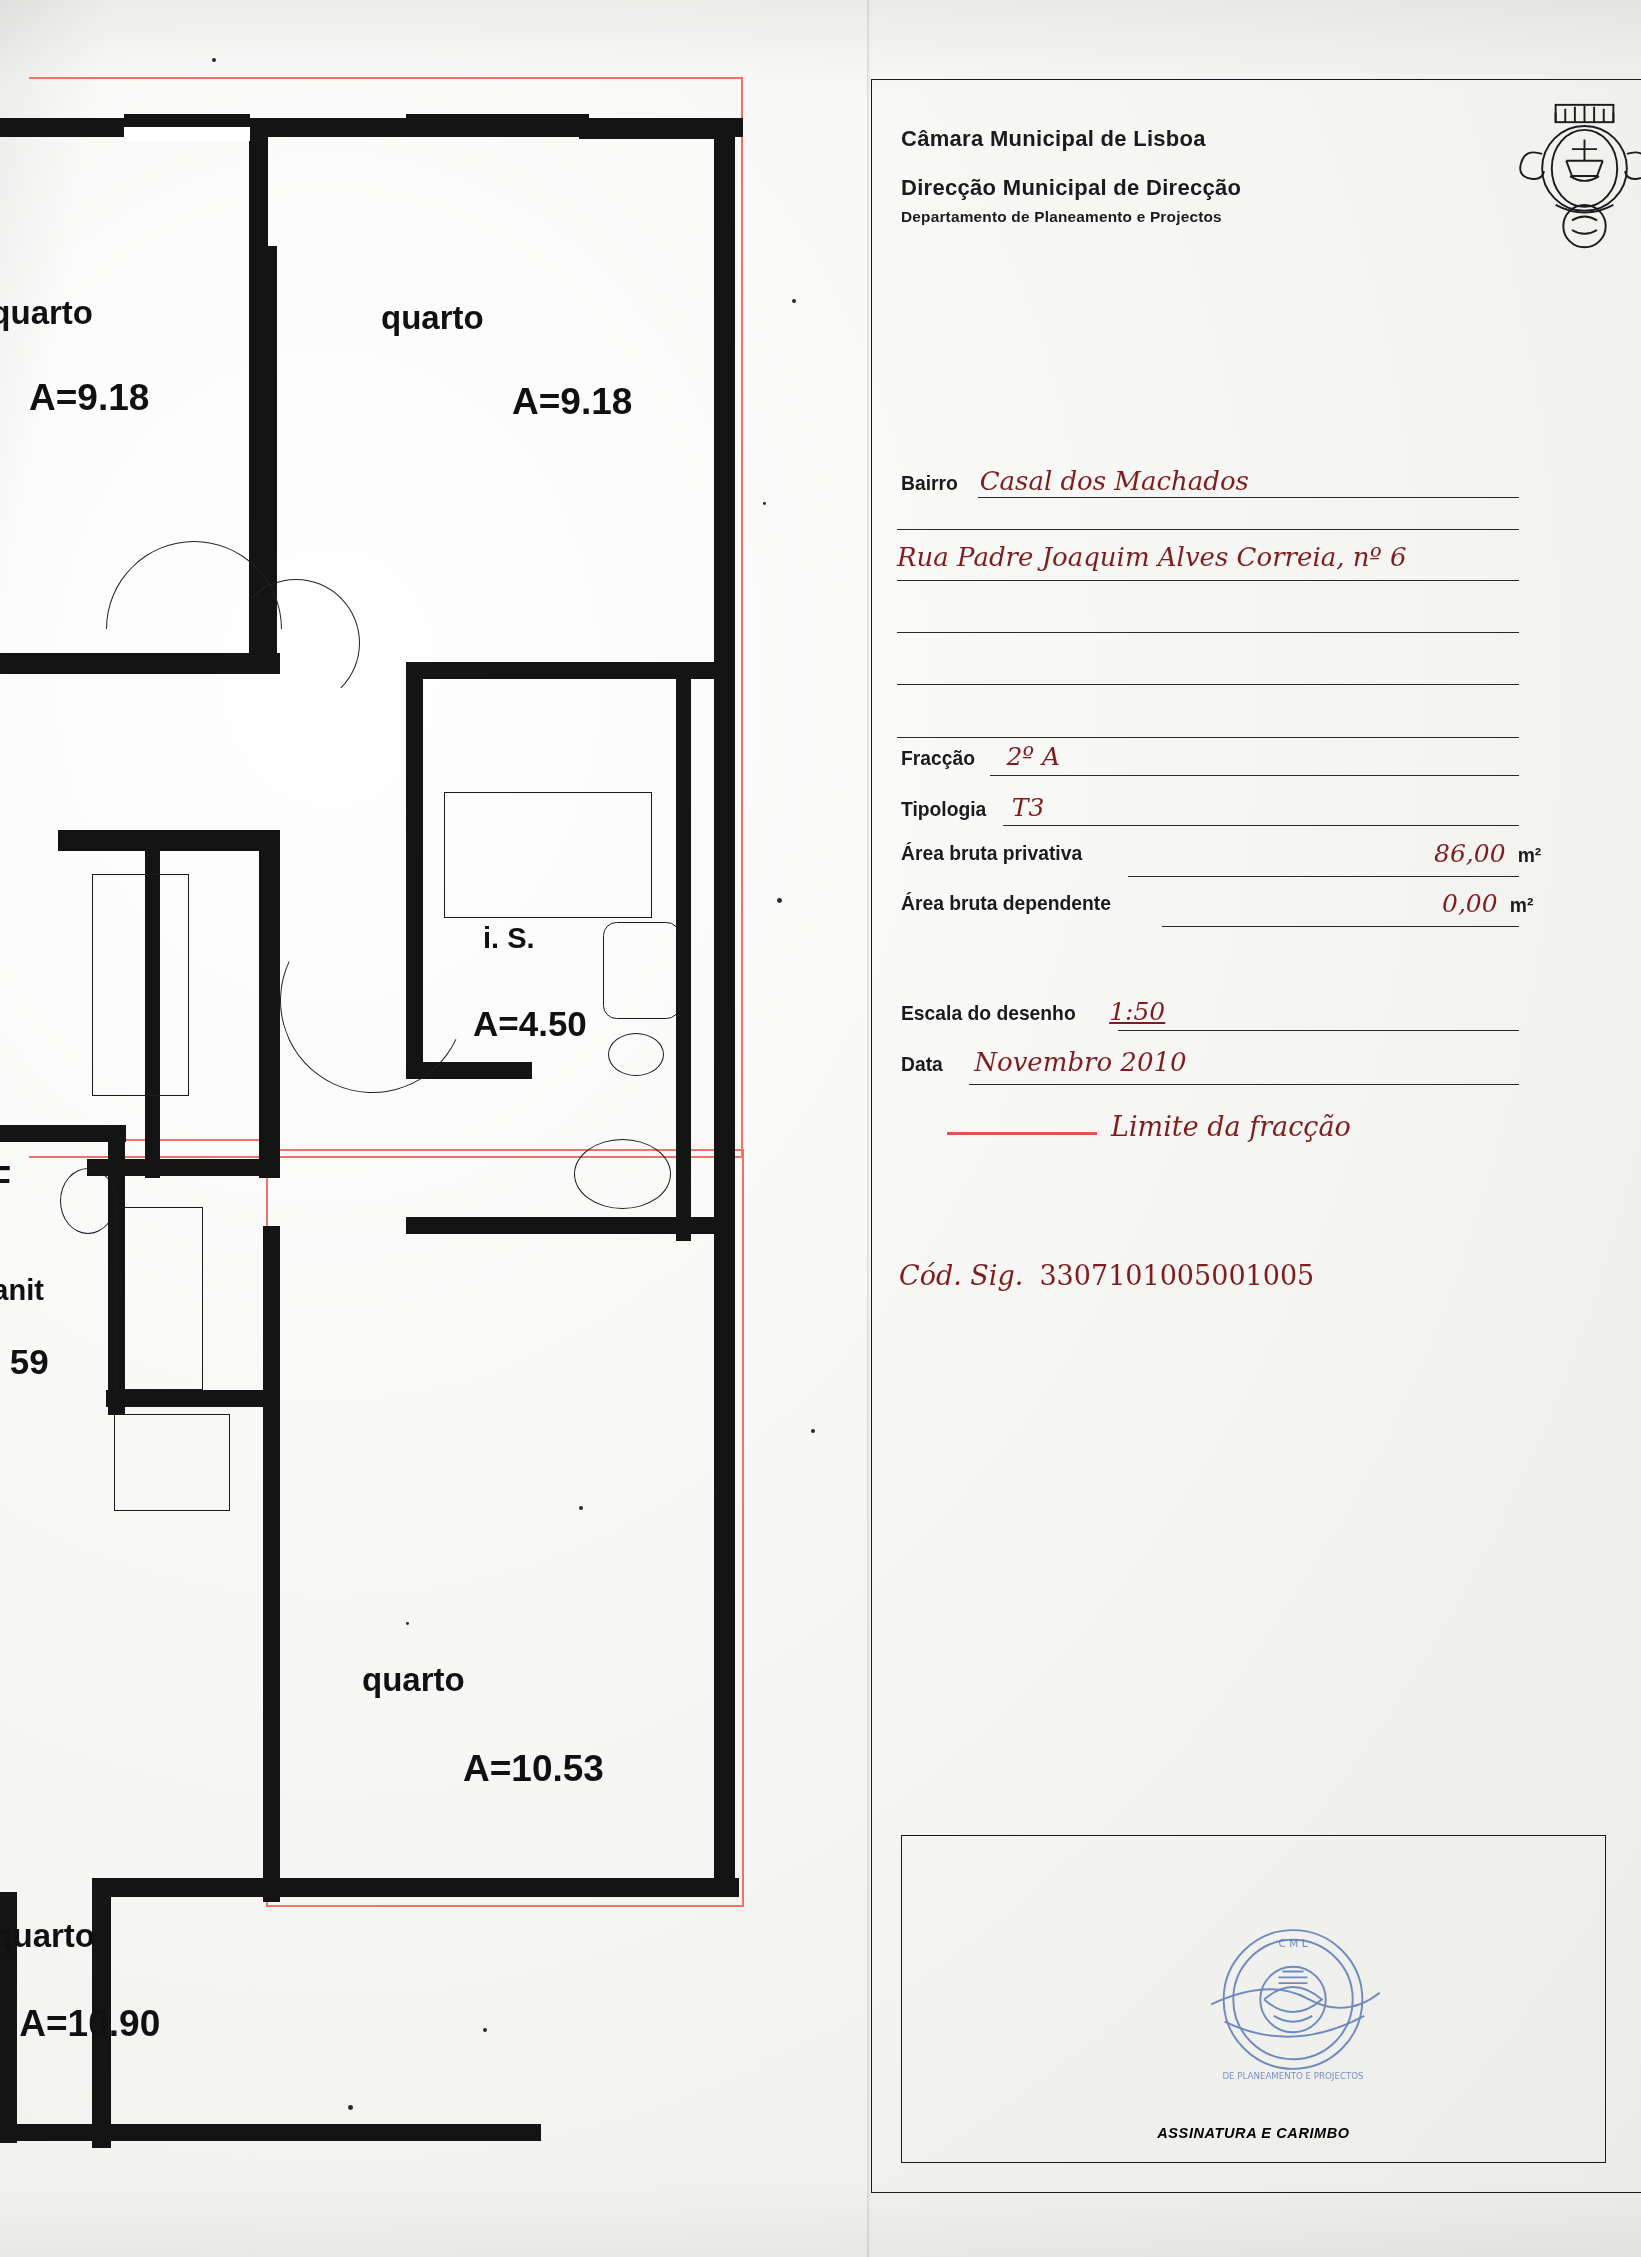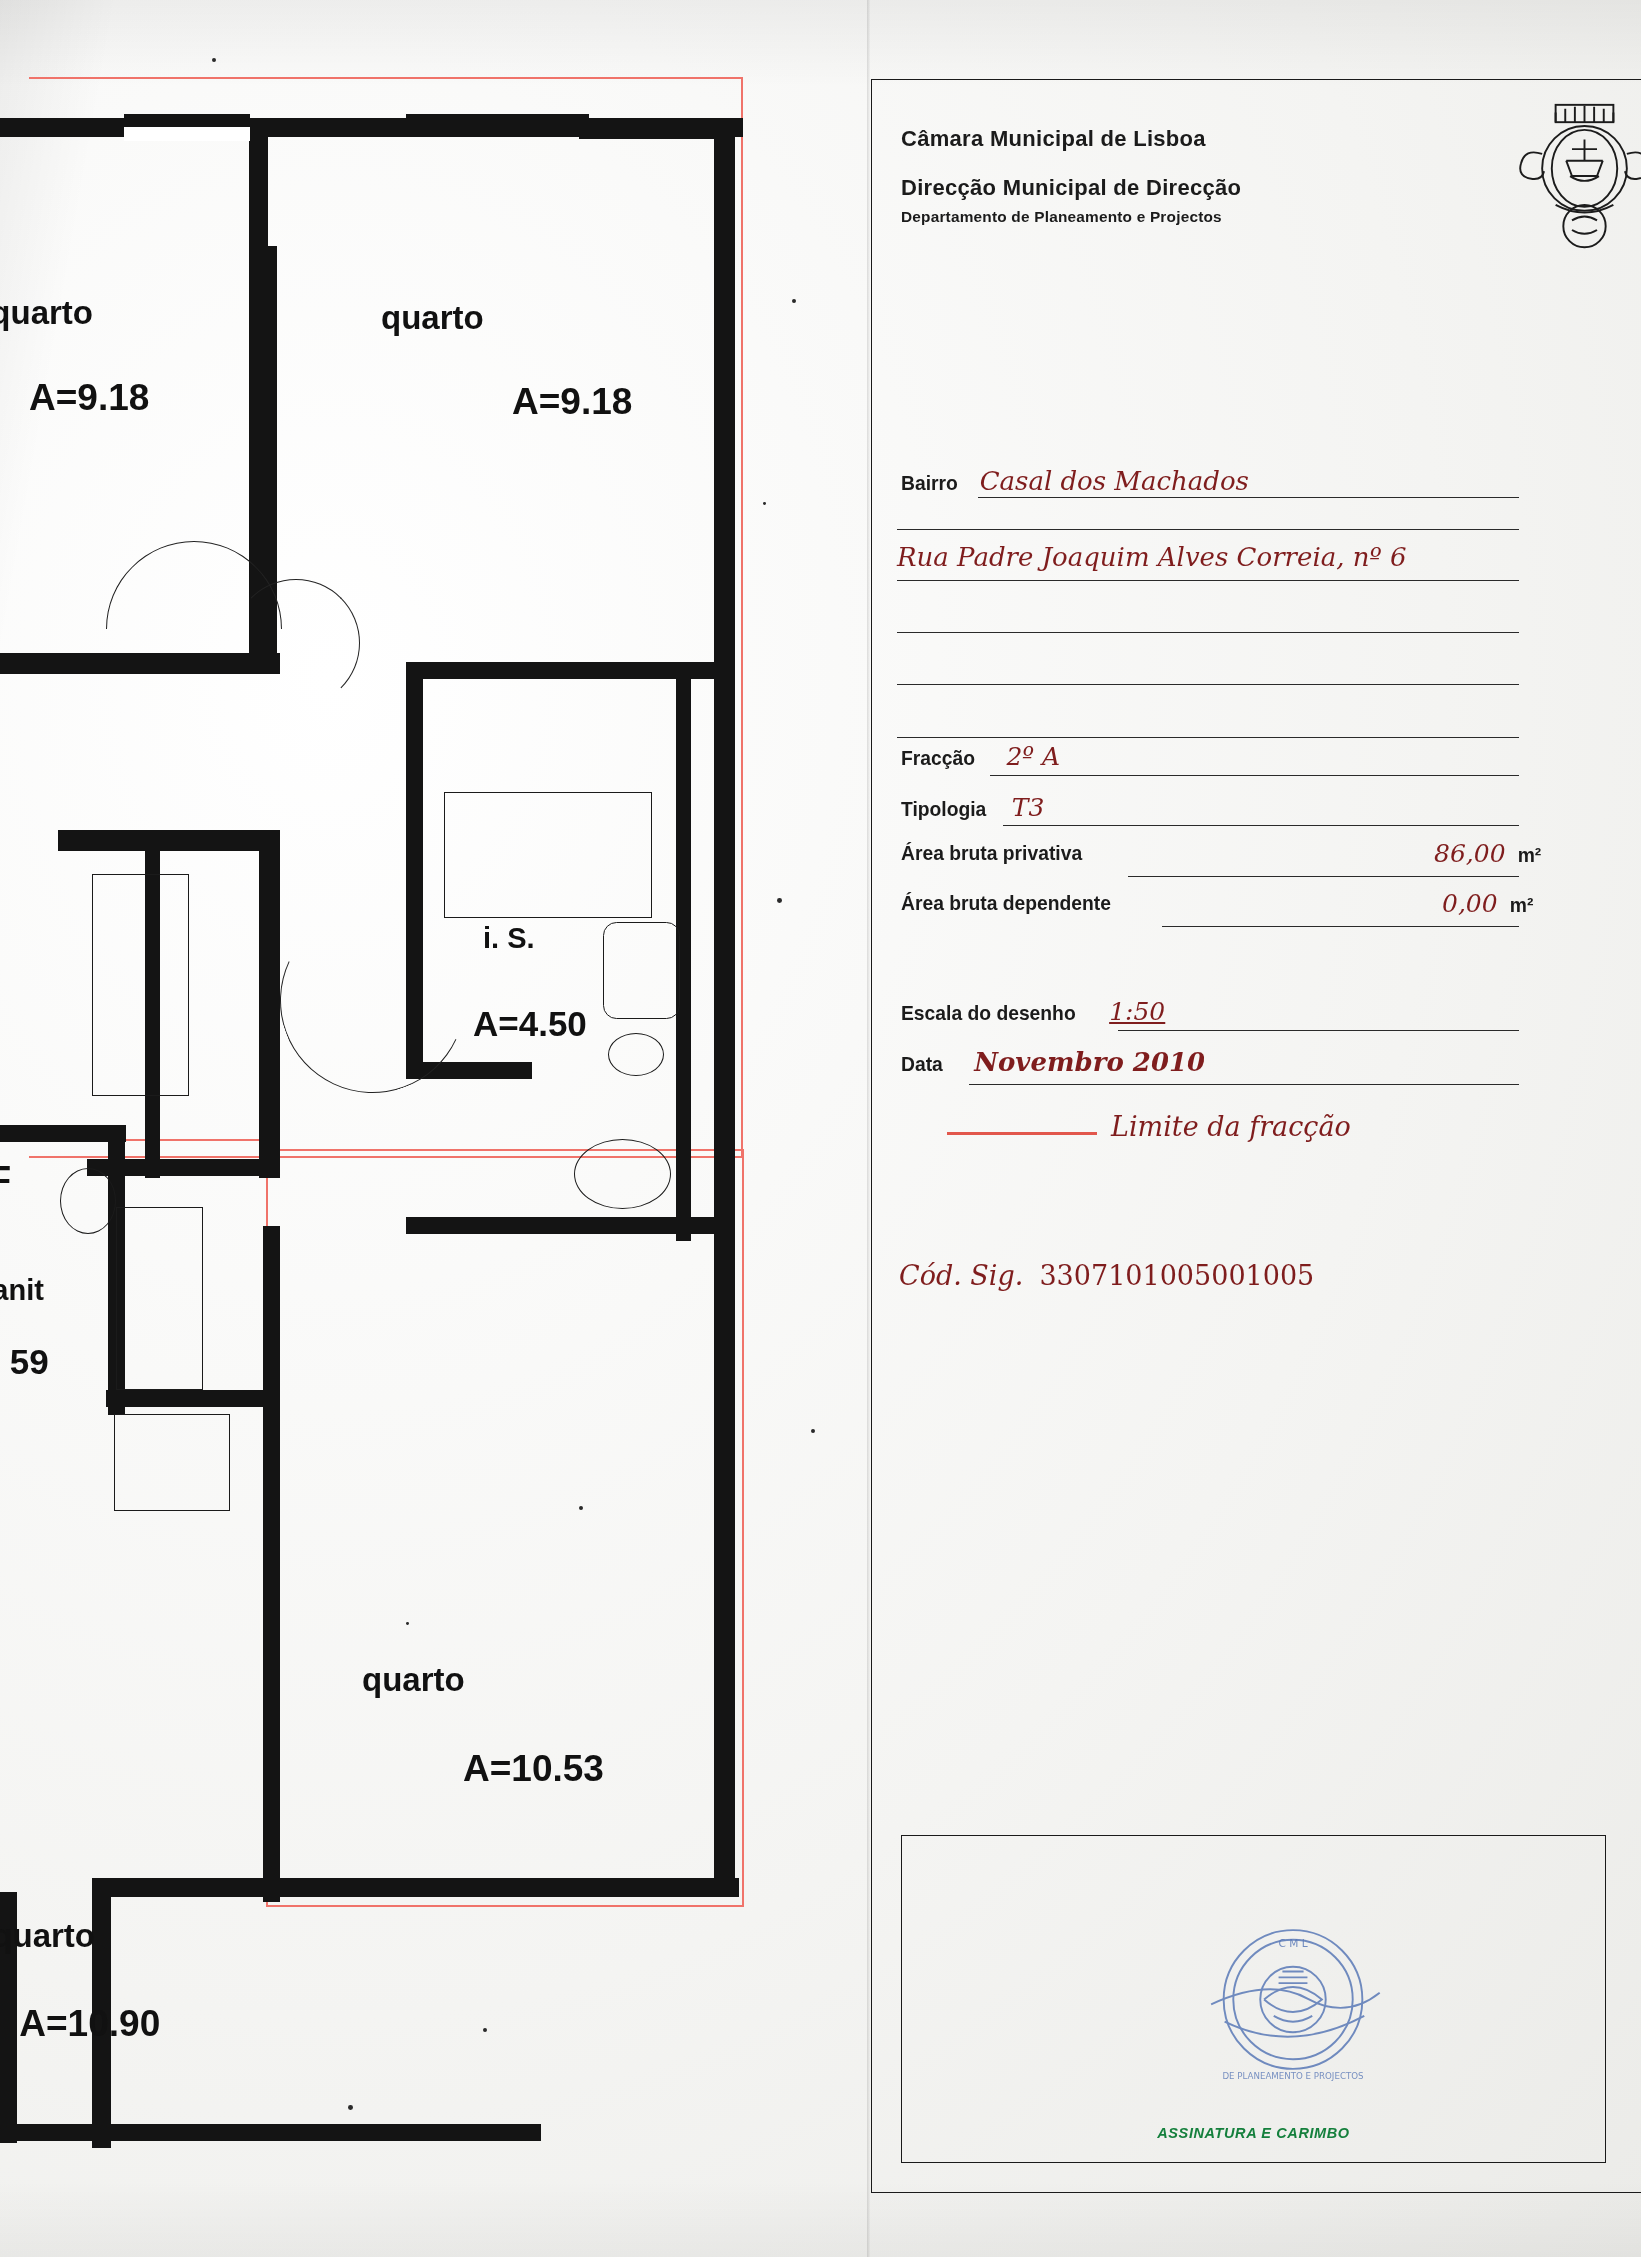--- a/index.html
+++ b/index.html
@@ -51,21 +51,21 @@
   .row{position:absolute;}
 
   .legend-line{position:absolute;height:2.9px;background:#e2574c;}
 
   .sigbox{
     position:absolute;left:29px;top:1755px;width:705px;height:328px;
     border:1.9px solid #1a1a1a;box-sizing:border-box;
   }
   .sigcaption{
     position:absolute;left:0;right:0;bottom:21px;text-align:center;
-    font-size:14.5px;font-weight:bold;font-style:italic;color:#15803d;letter-spacing:0.6px;
+    font-size:14.5px;font-weight:bold;font-style:italic;color:#000000;letter-spacing:0.6px;
   }
   .stamp{
     position:absolute;left:280px;top:72px;width:222px;height:183px;
     color:#8b5cf6;opacity:.85;
   }
 
   
   .plan{position:absolute;left:0;top:0;width:869px;height:2257px;overflow:hidden;}
   .wall{position:absolute;background:#141414;}
   .thin{position:absolute;border:1.9px solid #1b1b1b;box-sizing:border-box;background:transparent;}
@@ -233,21 +233,21 @@
     <div class="rule" style="left:290px;top:846px;width:357px;"></div>
 
     <div class="row" style="left:29px;top:917px;">
       <span class="fieldlabel">Escala do desenho</span>
       <span class="hand" style="font-size:25px;margin-left:29px;text-decoration:underline;">1:50</span>
     </div>
     <div class="rule" style="left:246px;top:950px;width:401px;"></div>
 
     <div class="row" style="left:29px;top:967px;">
       <span class="fieldlabel">Data</span>
-      <span class="hand" style="font-size:26px;margin-left:27px;font-weight:bold;">Novembro 2010</span>
+      <span class="hand" style="font-size:26px;margin-left:27px;">Novembro 2010</span>
     </div>
     <div class="rule" style="left:97px;top:1004px;width:550px;"></div>
 
     <div class="legend-line" style="left:75px;top:1052px;width:150px;"></div>
     <div class="row" style="left:239px;top:1031px;">
       <span class="hand" style="font-size:27px;">Limite da fracção</span>
     </div>
 
     <div class="row" style="left:27px;top:1180px;">
       <span class="hand" style="font-size:27px;">Cód. Sig.</span>

